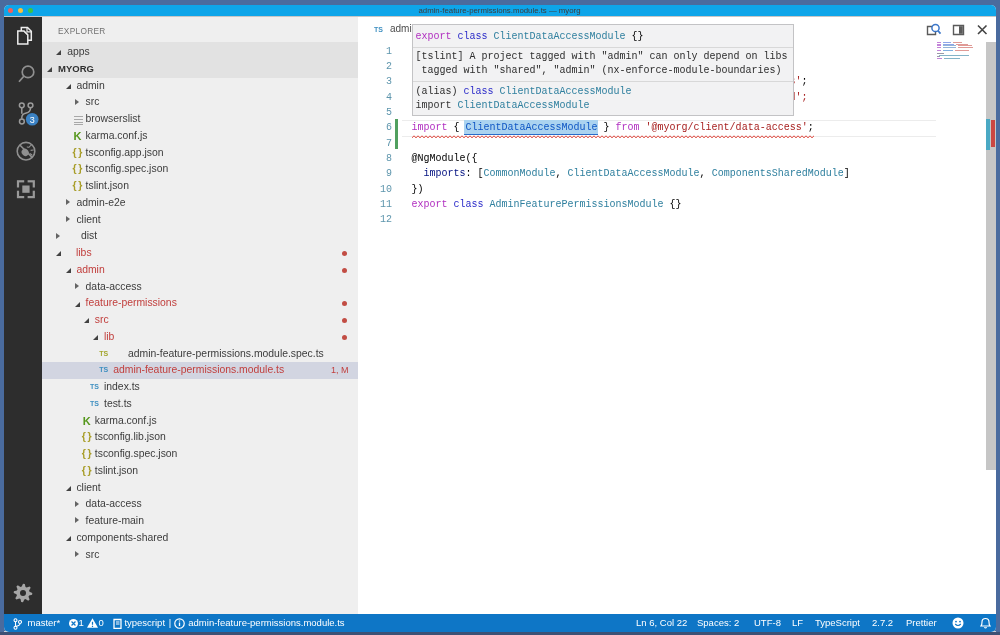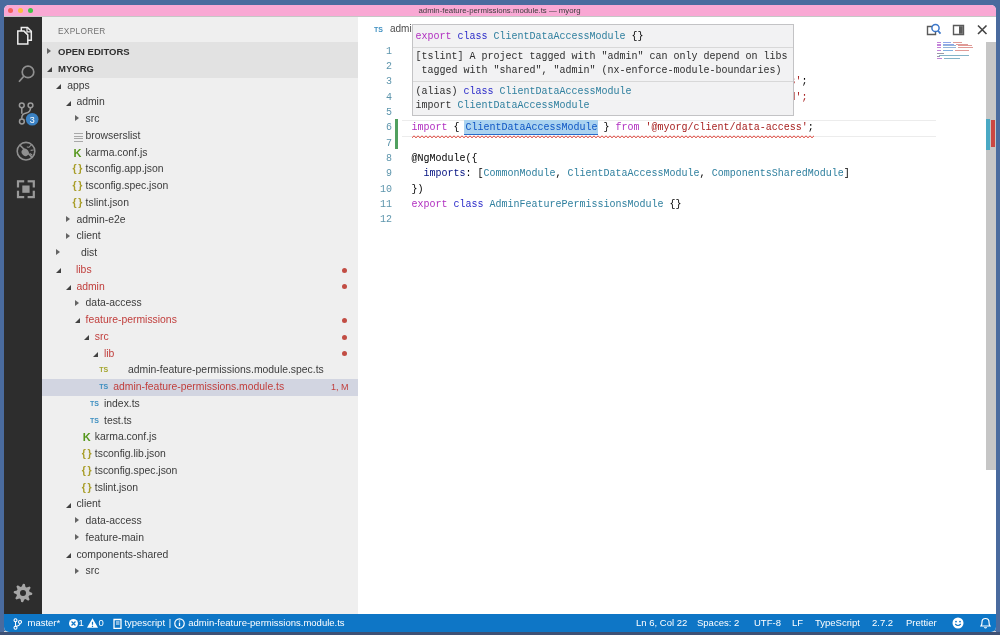--- a/index.html
+++ b/index.html
@@ -1,19 +1,19 @@
 <!DOCTYPE html>
 <html><head><meta charset="utf-8">
 <style>
 *{margin:0;padding:0;box-sizing:border-box}
 html,body{width:1000px;height:635px;overflow:hidden;background:#4a6b9e;font-family:"Liberation Sans",sans-serif}
 #win{position:absolute;left:3.5px;top:5px;width:992px;height:627px;border-radius:5px;overflow:hidden;background:#fff}
 #botdark{position:absolute;left:0;bottom:0;width:1000px;height:3px;background:#3d5175}
 #botline{position:absolute;left:3.5px;bottom:2.6px;width:992px;height:1.7px;background:#c9cdd3}
-#titlebar{position:absolute;left:0;top:0;width:100%;height:11.5px;background:#f9a8d4;border-bottom:1px solid #c6c6c6}
+#titlebar{position:absolute;left:0;top:0;width:100%;height:11.5px;background:#0ea5e9;border-bottom:1px solid #c6c6c6}
 #title{position:absolute;left:0;top:0;width:100%;text-align:center;font-size:7.8px;color:#3c3c3c;line-height:12.5px}
 .tl{position:absolute;top:2.8px;width:5.6px;height:5.6px;border-radius:50%}
 #activity{position:absolute;left:0;top:11.5px;width:38.5px;bottom:18px;background:#2d2d2d}
 #sidebar{position:absolute;left:38.5px;top:11.5px;width:315.5px;bottom:18px;background:#efefef;overflow:hidden}
 #explorer-lbl{position:absolute;left:16px;top:9px;font-size:8.3px;letter-spacing:.3px;color:#707070}
 #tree{position:absolute;left:0;top:27.6px;width:100%}
 #hdrband{position:absolute;left:0;top:25.7px;width:100%;height:35.8px;background:#e2e2e2}
 .trow{position:relative;height:16.75px;line-height:16.75px;font-size:10.4px;color:#3c3c3c}
 .trow.hdr{font-weight:bold;font-size:9.5px;color:#2f2f2f}
 .trow.sel{background:#d2d5e1}
@@ -114,31 +114,27 @@
     </svg>
     <svg width="20" height="20" viewBox="0 0 20 20" style="position:absolute;left:9px;bottom:11px">
       <path fill="#a6a6a6" d="M10.0 0.7 L11.8 0.9 L12.5 3.9 L13.7 4.5 L16.6 3.4 L17.7 4.8 L16.1 7.5 L16.5 8.7 L19.3 10.0 L19.1 11.8 L16.1 12.5 L15.5 13.7 L16.6 16.6 L15.2 17.7 L12.5 16.1 L11.3 16.5 L10.0 19.3 L8.2 19.1 L7.5 16.1 L6.3 15.5 L3.4 16.6 L2.3 15.2 L3.9 12.5 L3.5 11.3 L0.7 10.0 L0.9 8.2 L3.9 7.5 L4.5 6.3 L3.4 3.4 L4.8 2.3 L7.5 3.9 L8.7 3.5 Z"></path>
       <circle cx="10" cy="10" r="3" fill="#2d2d2d"></circle>
     </svg>
   </div>
   <div id="sidebar">
     <div id="explorer-lbl">EXPLORER</div>
     <div id="hdrband"></div>
     <div id="tree">
-<div class="trow hdr">
-          <i class="acol" style="left:5.2px"></i>
-          <span class="nm" style="left:16.0px">OPEN EDITORS</span>
+<div class="trow">
+          <i class="aexp" style="left:14.4px"></i>
+          <span class="nm" style="left:25.2px">apps</span>
         </div>
 <div class="trow hdr">
           <i class="aexp" style="left:5.2px"></i>
           <span class="nm" style="left:16.0px">MYORG</span>
-        </div>
-<div class="trow">
-          <i class="aexp" style="left:14.4px"></i>
-          <span class="nm" style="left:25.2px">apps</span>
         </div>
 <div class="trow">
           <i class="aexp" style="left:23.6px"></i>
           <span class="nm" style="left:34.4px">admin</span>
         </div>
 <div class="trow">
           <i class="acol" style="left:32.8px"></i>
           <span class="nm" style="left:43.6px">src</span>
         </div>
 <div class="trow">

